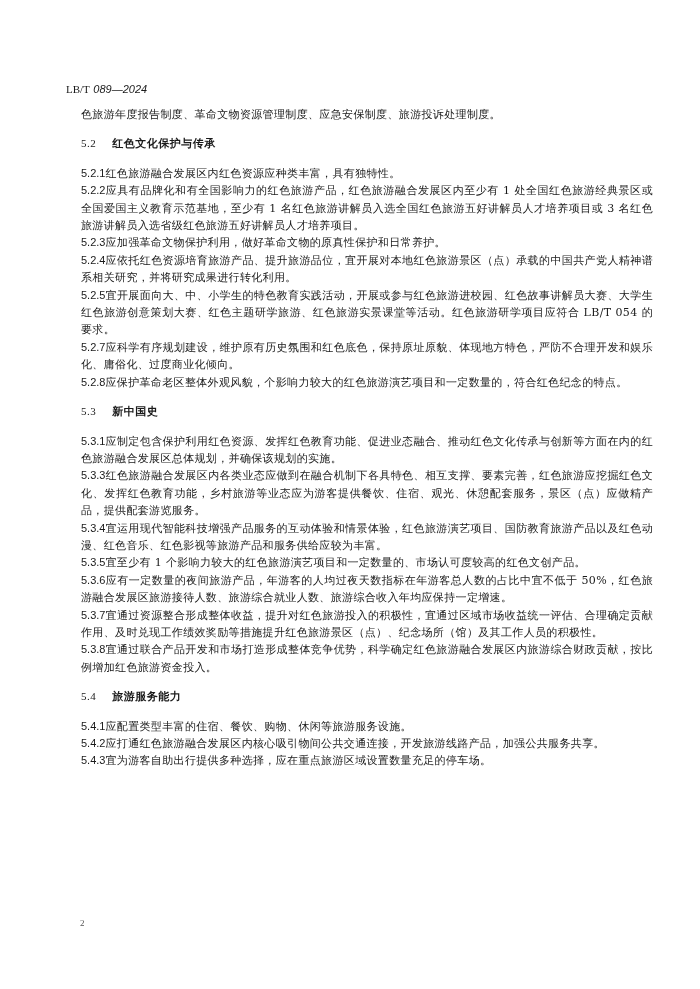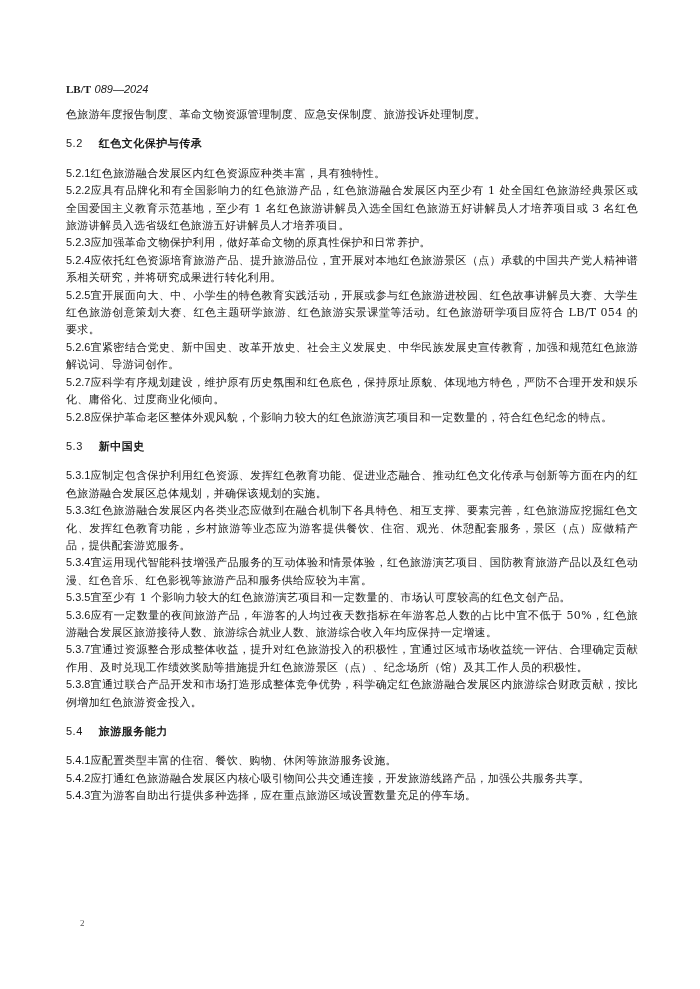--- a/index.html
+++ b/index.html
@@ -1,24 +1,24 @@
 <!DOCTYPE html>
 <html><head>
 <meta charset="utf-8">
 <style>
   html, body { margin:0; padding:0; background:#ffffff; }
   body { width:700px; height:989px; position:relative; overflow:hidden;
          font-family:"DejaVu Serif", "Liberation Serif", serif; color:#1a1a1a; }
   .header { position:absolute; left:66px; top:83px; font-size:11px; }
-  .header .code { font-family:"Liberation Serif", serif; font-weight:bold; }
+  .header .code { font-family:"Liberation Serif", serif; font-weight:normal; }
   .header .num { font-family:"Liberation Sans", sans-serif;font-style:italic; }
-  .content { position:absolute; left:66px; top:106px; width:572px; font-size:11px; line-height:17.4px; }
+  .content { position:absolute; left:81px; top:106px; width:572px; font-size:11px; line-height:17.4px; }
   .p { margin:0; text-align:justify; letter-spacing:0.35px; }
   .num-label { font-family:"Liberation Sans", sans-serif; letter-spacing:0; margin-right:0; }
-  .section-heading { font-family:Liberation Sans, sans-serif; font-weight:bold; margin:12px 0 12px 0; letter-spacing:0.5px; }
+  .section-heading { font-family:Liberation Serif, serif; font-weight:bold; margin:12px 0 12px 0; letter-spacing:0.5px; }
   .section-heading .sec-num { font-weight:normal; margin-right:16px; }
   .page-number { position:absolute; left:80px; top:918px; font-size:9px; color:#555; font-family:"Liberation Serif", serif; }
 </style>
 </head>
 <body>
 
 <div class="header">
   <span class="code">LB/T</span>
   <span class="num">089—2024</span>
 </div>
@@ -27,21 +27,20 @@
   <p class="p" style="margin-top:0;">色旅游年度报告制度、革命文物资源管理制度、应急安保制度、旅游投诉处理制度。</p>
 
   <div class="section-heading">
     <span class="sec-num">5.2</span><span>红色文化保护与传承</span>
   </div>
   <p class="p"><span class="num-label">5.2.1</span><span>红色旅游融合发展区内红色资源应种类丰富，具有独特性。</span></p>
   <p class="p"><span class="num-label">5.2.2</span><span>应具有品牌化和有全国影响力的红色旅游产品，红色旅游融合发展区内至少有 1 处全国红色旅游经典景区或全国爱国主义教育示范基地，至少有 1 名红色旅游讲解员入选全国红色旅游五好讲解员人才培养项目或 3 名红色旅游讲解员入选省级红色旅游五好讲解员人才培养项目。</span></p>
   <p class="p"><span class="num-label">5.2.3</span><span>应加强革命文物保护利用，做好革命文物的原真性保护和日常养护。</span></p>
   <p class="p"><span class="num-label">5.2.4</span><span>应依托红色资源培育旅游产品、提升旅游品位，宜开展对本地红色旅游景区（点）承载的中国共产党人精神谱系相关研究，并将研究成果进行转化利用。</span></p>
   <p class="p"><span class="num-label">5.2.5</span><span>宜开展面向大、中、小学生的特色教育实践活动，开展或参与红色旅游进校园、红色故事讲解员大赛、大学生红色旅游创意策划大赛、红色主题研学旅游、红色旅游实景课堂等活动。红色旅游研学项目应符合 LB/T 054 的要求。</span></p>
-  <p class="p"><span class="num-label">5.2.6</span><span>宜紧密结合党史、新中国史、改革开放史、社会主义发展史、中华民族发展史宣传教育，加强和规范红色旅游解说词、导游词创作。</span></p>
   <p class="p"><span class="num-label">5.2.7</span><span>应科学有序规划建设，维护原有历史氛围和红色底色，保持原址原貌、体现地方特色，严防不合理开发和娱乐化、庸俗化、过度商业化倾向。</span></p>
   <p class="p"><span class="num-label">5.2.8</span><span>应保护革命老区整体外观风貌，个影响力较大的红色旅游演艺项目和一定数量的，符合红色纪念的特点。</span></p>
 
   <div class="section-heading">
     <span class="sec-num">5.3</span><span>新中国史</span>
   </div>
   <p class="p"><span class="num-label">5.3.1</span><span>应制定包含保护利用红色资源、发挥红色教育功能、促进业态融合、推动红色文化传承与创新等方面在内的红色旅游融合发展区总体规划，并确保该规划的实施。</span></p>
   <p class="p"><span class="num-label">5.3.3</span><span>红色旅游融合发展区内各类业态应做到在融合机制下各具特色、相互支撑、要素完善，红色旅游应挖掘红色文化、发挥红色教育功能，乡村旅游等业态应为游客提供餐饮、住宿、观光、休憩配套服务，景区（点）应做精产品，提供配套游览服务。</span></p>
   <p class="p"><span class="num-label">5.3.4</span><span>宜运用现代智能科技增强产品服务的互动体验和情景体验，红色旅游演艺项目、国防教育旅游产品以及红色动漫、红色音乐、红色影视等旅游产品和服务供给应较为丰富。</span></p>
   <p class="p"><span class="num-label">5.3.5</span><span>宜至少有 1 个影响力较大的红色旅游演艺项目和一定数量的、市场认可度较高的红色文创产品。</span></p>

